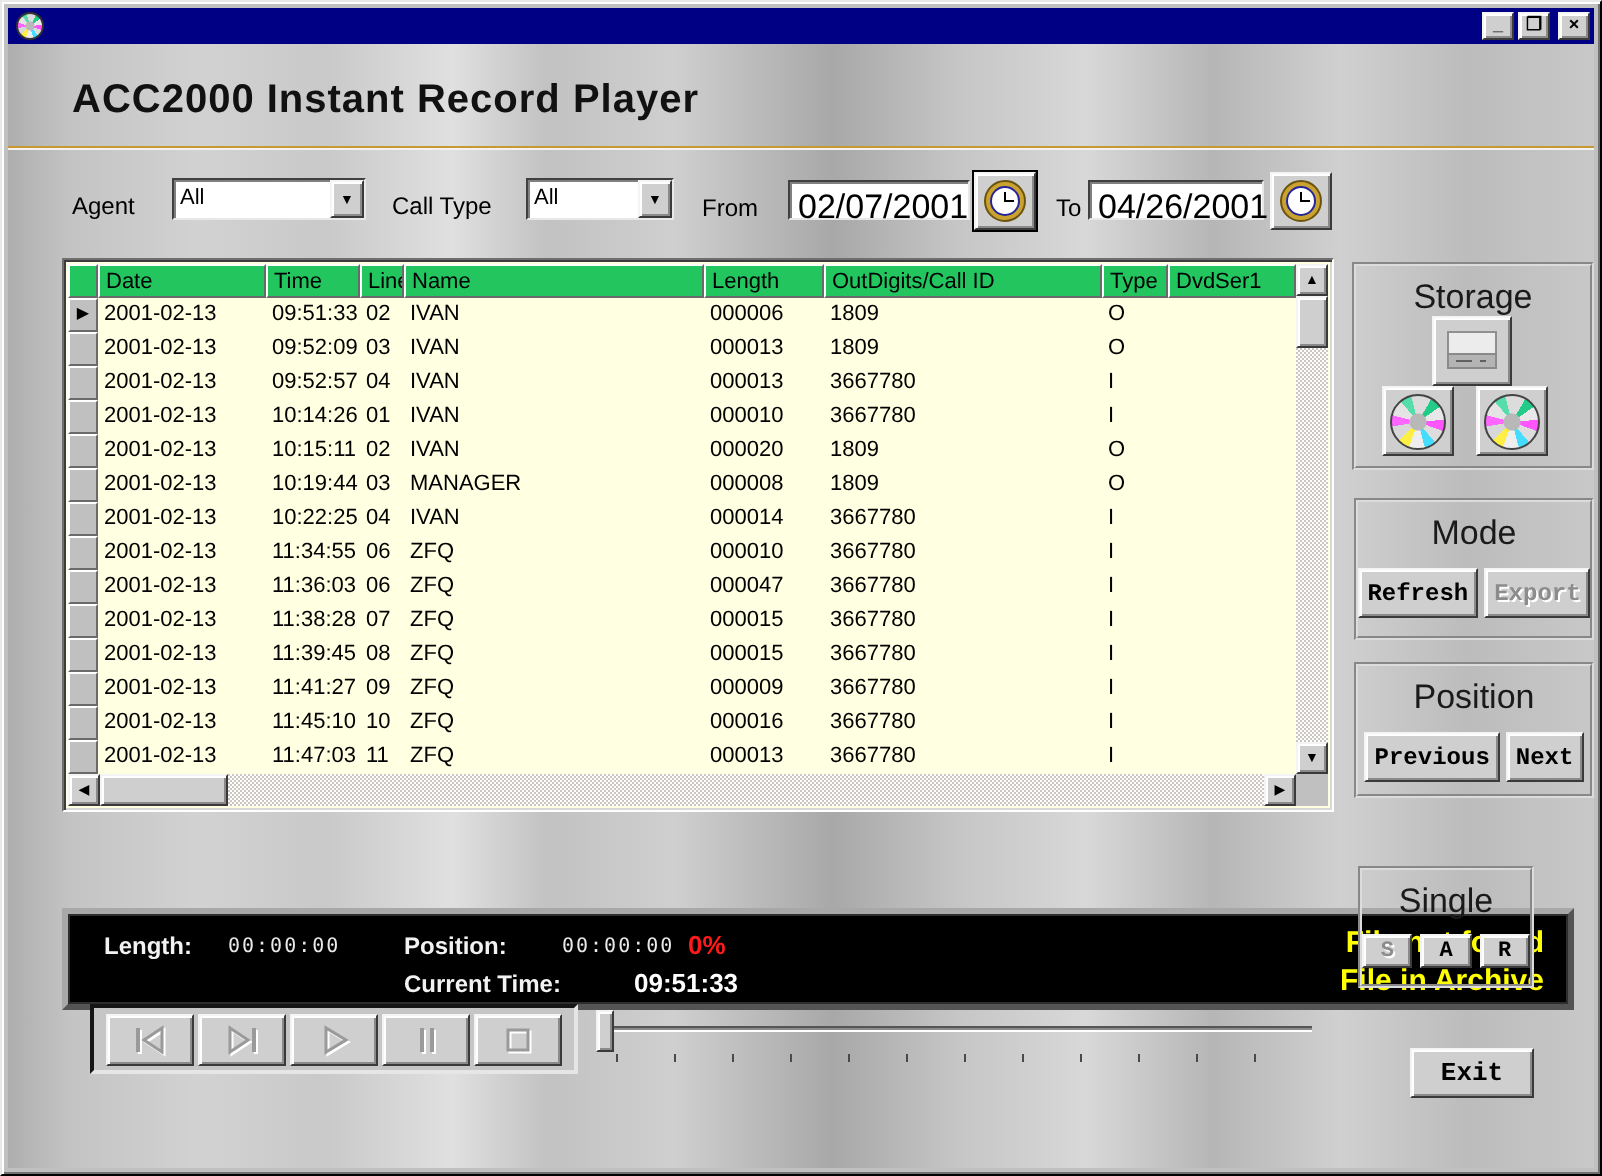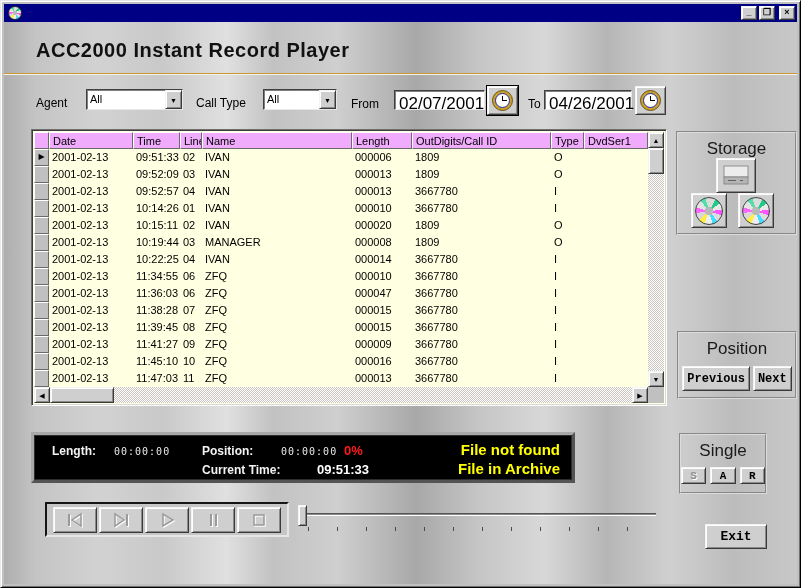--- a/index.html
+++ b/index.html
@@ -60,21 +60,21 @@
   .clockface .face:after  { content:""; position:absolute; left:6px; top:6px; width:5px; height:1px; background:#000; }
 
   
   .table-outer { position:absolute; left:27px; top:107px; width:636px; height:277px;
     border:1px solid; border-color:#6f6f6f #fff #fff #6f6f6f;
     box-shadow: inset 1px 1px 0 #3c3c3c, inset -1px -1px 0 #d8d8d8;
     background:#ffffe1; display:flex; flex-direction:column; padding:2px; }
   .table-main { flex:1; display:flex; overflow:hidden; }
   .grid { flex:1; display:flex; flex-direction:column; overflow:hidden; background:#ffffe1; }
   .grid-header { display:flex; height:17px; flex:0 0 17px; font-size:11px; }
-  .hcell { background:#f0abfc; color:#000; padding:2px 0 0 3px; overflow:hidden; white-space:nowrap;
+  .hcell { background:#22c55e; color:#000; padding:2px 0 0 3px; overflow:hidden; white-space:nowrap;
     border-top:1px solid #fff; border-left:1px solid #fff; border-right:1px solid #6a6a6a; border-bottom:1px solid #6a6a6a; }
   .grid-body { flex:1; overflow:hidden; }
   .grid-row { display:flex; height:17px; }
   .cell { font-size:11px; color:#000; padding:2px 0 0 3px; overflow:hidden; white-space:nowrap; }
   .sel { background:#c0c0c0; font-size:8px; line-height:14px; text-align:center; padding:0;
     border-top:1px solid #fff; border-left:1px solid #fff; border-right:1px solid #6a6a6a; border-bottom:1px solid #6a6a6a; }
   .w-sel{width:15px;flex:0 0 15px;} .w0{width:84px;flex:0 0 84px;} .w1{width:47px;flex:0 0 47px;}
   .w2{width:22px;flex:0 0 22px;} .w3{width:150px;flex:0 0 150px;} .w4{width:60px;flex:0 0 60px;}
   .w5{width:139px;flex:0 0 139px;} .w6{width:33px;flex:0 0 33px;} .w7{flex:1;}
 
@@ -120,21 +120,21 @@
   .modebox { left:673px; top:227px; width:120px; height:71px; }
   .posbox  { left:673px; top:309px; width:120px; height:68px; }
   .btn-row { display:flex; justify-content:center; gap:3px; margin-top:7px; }
   .mono-btn { font-family:"Liberation Mono", monospace; font-size:12px; font-weight:bold; color:#000;
     background:#cfcfcf; height:25px; padding:0 4px; display:flex; align-items:center; justify-content:center;
     border:1px solid; border-color:#f4f4f4 #3a3a3a #3a3a3a #f4f4f4;
     box-shadow: inset 1px 1px 0 #fff, inset -1px -1px 0 #8a8a8a; }
   .mono-btn.disabled { color:#8c8c8c; text-shadow:1px 1px 0 #fff; }
 
   
-  .display { position:absolute; left:27px; top:410px; width:544px; height:51px;
+  .display { position:absolute; left:27px; top:432px; width:756px; height:51px;
     background:#000; border:3px outset #a8a8a8; box-shadow: inset 0 0 0 1px #2d2d2d; color:#fff; }
   .disp-label { position:absolute; font-size:12px; font-weight:bold; color:#f2f2f2; }
   .disp-val { position:absolute; font-family:"DejaVu Sans Mono", monospace; font-size:10px; color:#e8e8e8; letter-spacing:1px; }
   .disp-pct { position:absolute; font-size:13px; font-weight:bold; color:#ff1a1a; }
   .disp-time { position:absolute; font-size:13px; font-weight:bold; color:#fff; }
   .disp-status { position:absolute; right:12px; text-align:right; font-size:15px; font-weight:bold; color:#ffff00; line-height:19px; }
 
   
   .singlebox { left:675px; top:411px; width:88px; height:61px; }
   .sar-row { display:flex; justify-content:center; gap:4px; margin-top:6px; }
@@ -411,20 +411,27 @@
         </svg>
       </button>
       <button class="cd-btn cd1">
         <div class="cd"></div>
       </button>
       <button class="cd-btn cd2">
         <div class="cd"></div>
       </button>
     </div>
 
+    <div class="groupbox modebox">
+      <div class="gb-title">Mode</div>
+      <div class="btn-row">
+        <button class="mono-btn">Refresh</button>
+        <button class="mono-btn disabled">Export</button>
+      </div>
+    </div>
 
     <div class="groupbox posbox">
       <div class="gb-title">Position</div>
       <div class="btn-row">
         <button class="mono-btn">Previous</button>
         <button class="mono-btn">Next</button>
       </div>
     </div>
 
     <div class="display">

